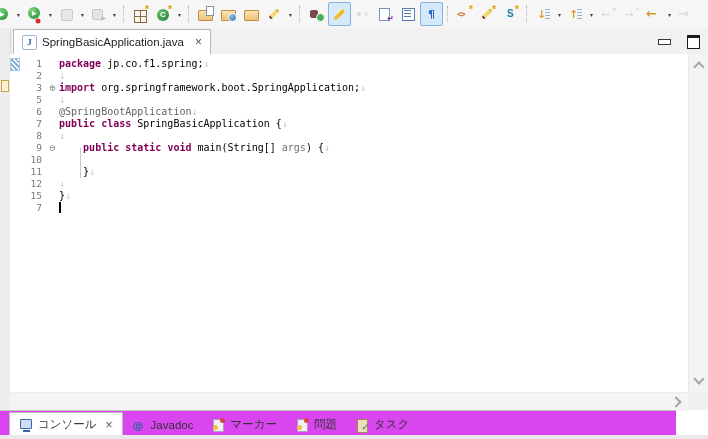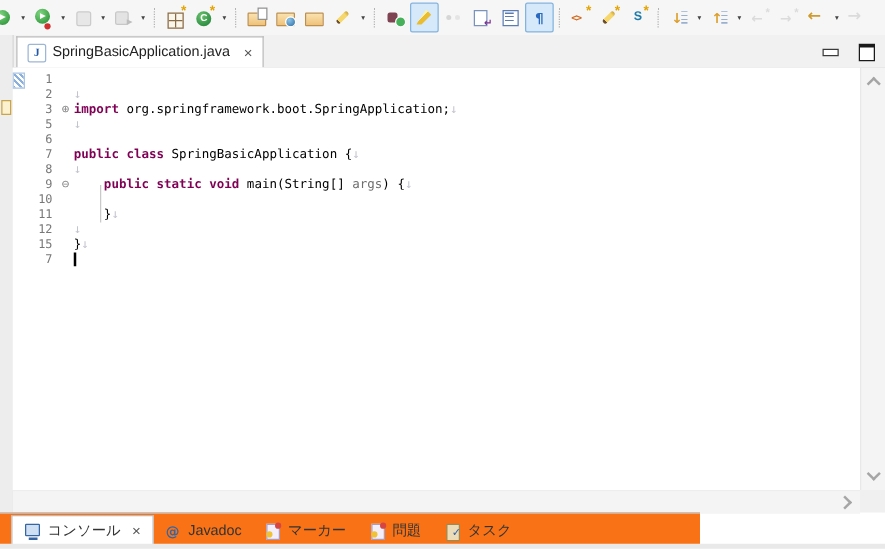--- a/index.html
+++ b/index.html
@@ -112,21 +112,21 @@
   
   .vscroll{position:absolute;left:688px;top:54px;width:20px;height:338px;background:#f4f4f4;border-left:1px solid #e8e8e8;}
   .hscroll{position:absolute;left:10px;top:392px;width:678px;height:18px;background:#f4f4f4;border-top:1px solid #ededed;}
   .corner{position:absolute;left:688px;top:392px;width:20px;height:18px;background:#f0f0f0;}
   .chev{position:absolute;width:6px;height:6px;border-right:2px solid #a5a5a5;border-bottom:2px solid #a5a5a5;}
   .chev.up{left:6px;top:9px;transform:rotate(-135deg);}
   .chev.down{left:6px;bottom:9px;transform:rotate(45deg);}
   .chev.right{right:8px;top:5px;transform:rotate(-45deg);}
 
   
-  .bottombar{position:absolute;left:0;top:410px;width:560px;height:25px;background:#f97316;
+  .bottombar{position:absolute;left:0;top:410px;width:676px;height:25px;background:#d946ef;
     border-top:1px solid #c4c4c4;display:flex;align-items:flex-end;}
   .btab{display:flex;align-items:center;gap:5px;height:23px;padding:0 9px;font-size:11.5px;color:#333;}
   .btab.active{background:#fff;border:1px solid #b9b9b9;border-bottom:none;margin-left:9px;}
   .bclose{color:#555;font-size:12px;margin-left:4px;}
   .bicon{position:relative;width:14px;height:14px;flex:0 0 auto;}
   .bicon::before,.bicon::after{position:absolute;content:"";}
   [data-icon="console-icon"]::before{left:1px;top:1px;width:10px;height:8px;background:#cfe0f5;border:1.5px solid #3465a4;border-radius:1px;}
   [data-icon="console-icon"]::after{left:4px;bottom:0;width:7px;height:2px;background:#3465a4;}
   [data-icon="javadoc-icon"]::before{content:"@";color:#3465a4;font:bold 11px "DejaVu Sans",sans-serif;left:1px;top:1px;}
   [data-icon="problems-icon"]::before,[data-icon="markers-icon"]::before
@@ -246,25 +246,25 @@
     </div>
   </div>
 
   <div class="leftstrip">
     <span class="miniicon"></span>
   </div>
 
   <div class="editor">
     <div class="range-ind"></div>
     <div class="codelines">
-        <div class="cl"><span class="ln">1</span><span class="fold"></span></div>
+        <div class="cl"><span class="ln">1</span><span class="fold"></span><span class="ct"><span class="kw">package</span><span> jp.co.f1.spring;</span><span class="ws">↓</span></span></div>
         <div class="cl"><span class="ln">2</span><span class="fold"></span><span class="ct"><span class="ws">↓</span></span></div>
         <div class="cl"><span class="ln">3</span><span class="fold">⊕</span><span class="ct"><span class="kw">import</span><span> org.springframework.boot.SpringApplication;</span><span class="ws">↓</span></span></div>
         <div class="cl"><span class="ln">5</span><span class="fold"></span><span class="ct"><span class="ws">↓</span></span></div>
-        <div class="cl"><span class="ln">6</span><span class="fold"></span></div>
+        <div class="cl"><span class="ln">6</span><span class="fold"></span><span class="ct"><span class="ann">@SpringBootApplication</span><span class="ws">↓</span></span></div>
         <div class="cl"><span class="ln">7</span><span class="fold"></span><span class="ct"><span class="kw">public class</span><span> SpringBasicApplication {</span><span class="ws">↓</span></span></div>
         <div class="cl"><span class="ln">8</span><span class="fold"></span><span class="ct"><span class="ws">↓</span></span></div>
         <div class="cl"><span class="ln">9</span><span class="fold">⊖</span><span class="ct"><span>    </span><span class="kw">public static void</span><span> main(String[] </span><span class="param">args</span><span>) {</span><span class="ws">↓</span></span></div>
         <div class="cl"><span class="ln">10</span><span class="fold"></span></div>
         <div class="cl"><span class="ln">11</span><span class="fold"></span><span class="ct"><span>    }</span><span class="ws">↓</span></span></div>
         <div class="cl"><span class="ln">12</span><span class="fold"></span><span class="ct"><span class="ws">↓</span></span></div>
         <div class="cl"><span class="ln">15</span><span class="fold"></span><span class="ct"><span>}</span><span class="ws">↓</span></span></div>
         <div class="cl"><span class="ln">7</span><span class="fold"></span><span class="ct"><span class="caret"></span></span></div>
       </div>
     <div class="guide"></div>

